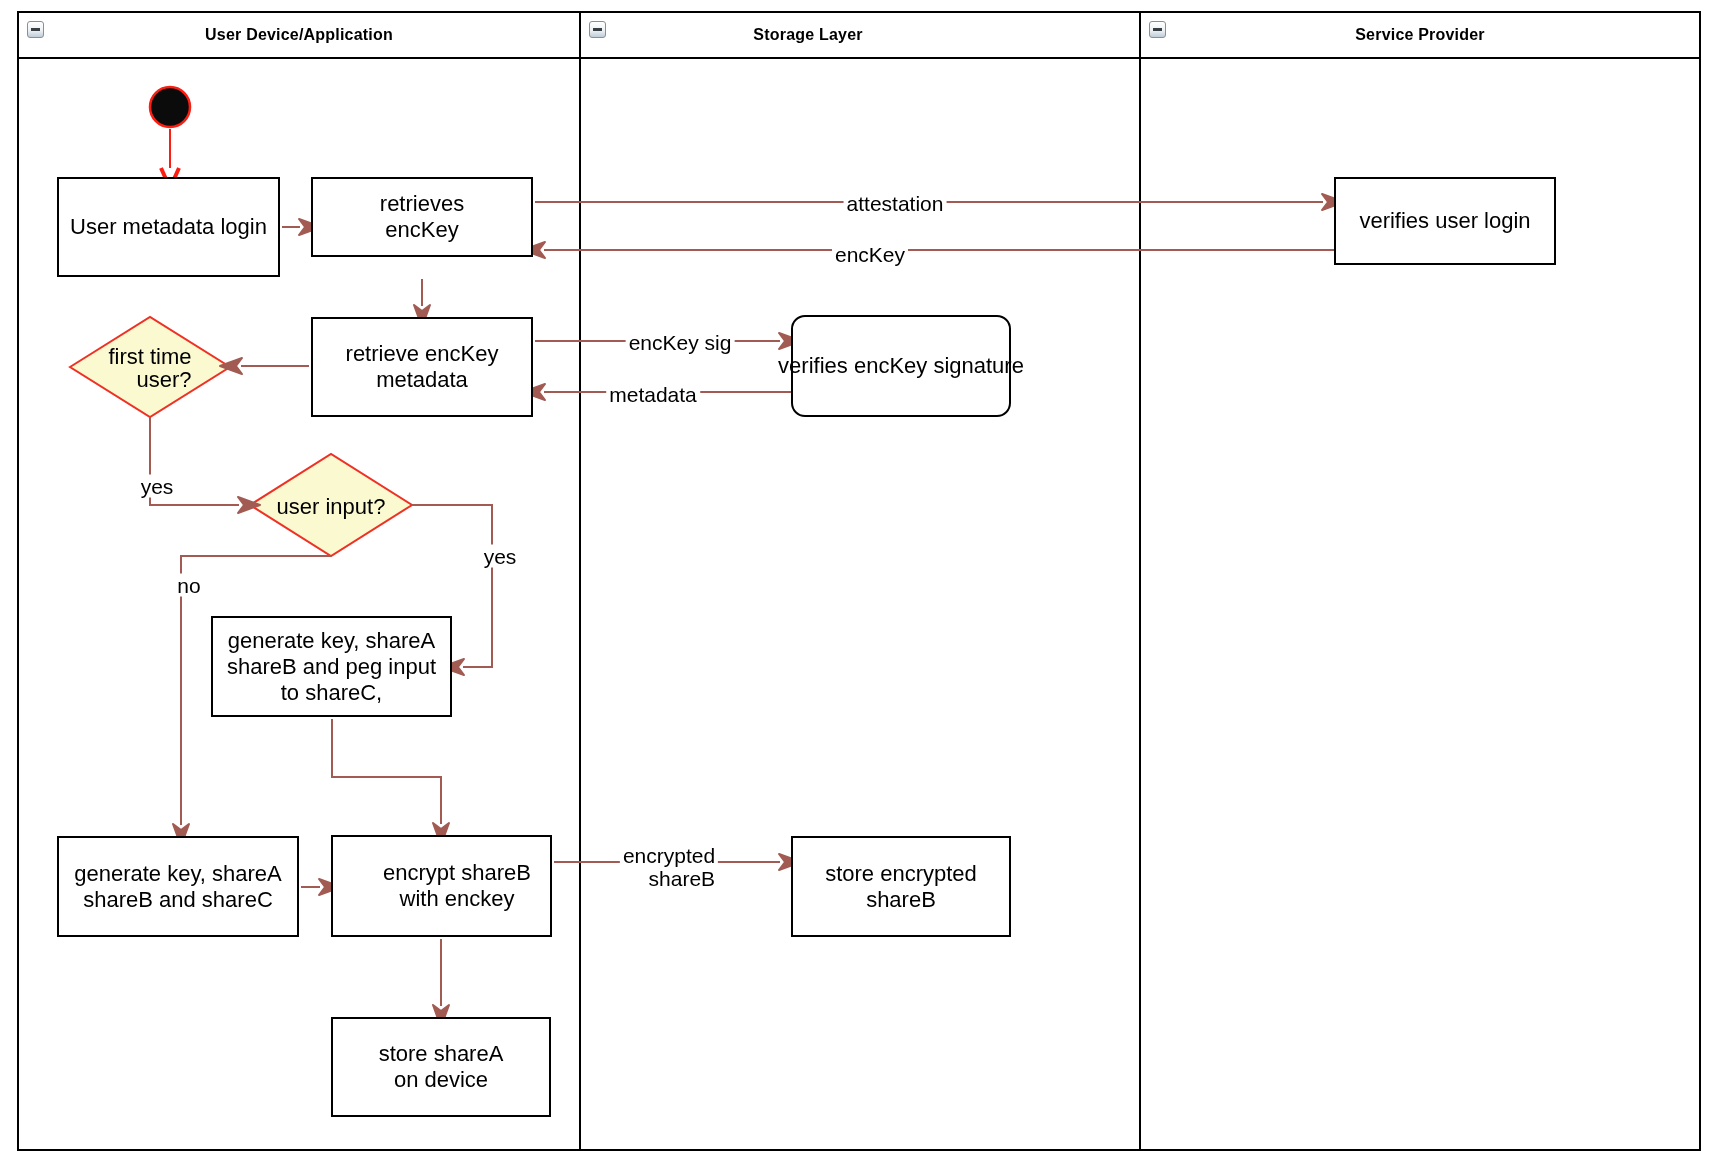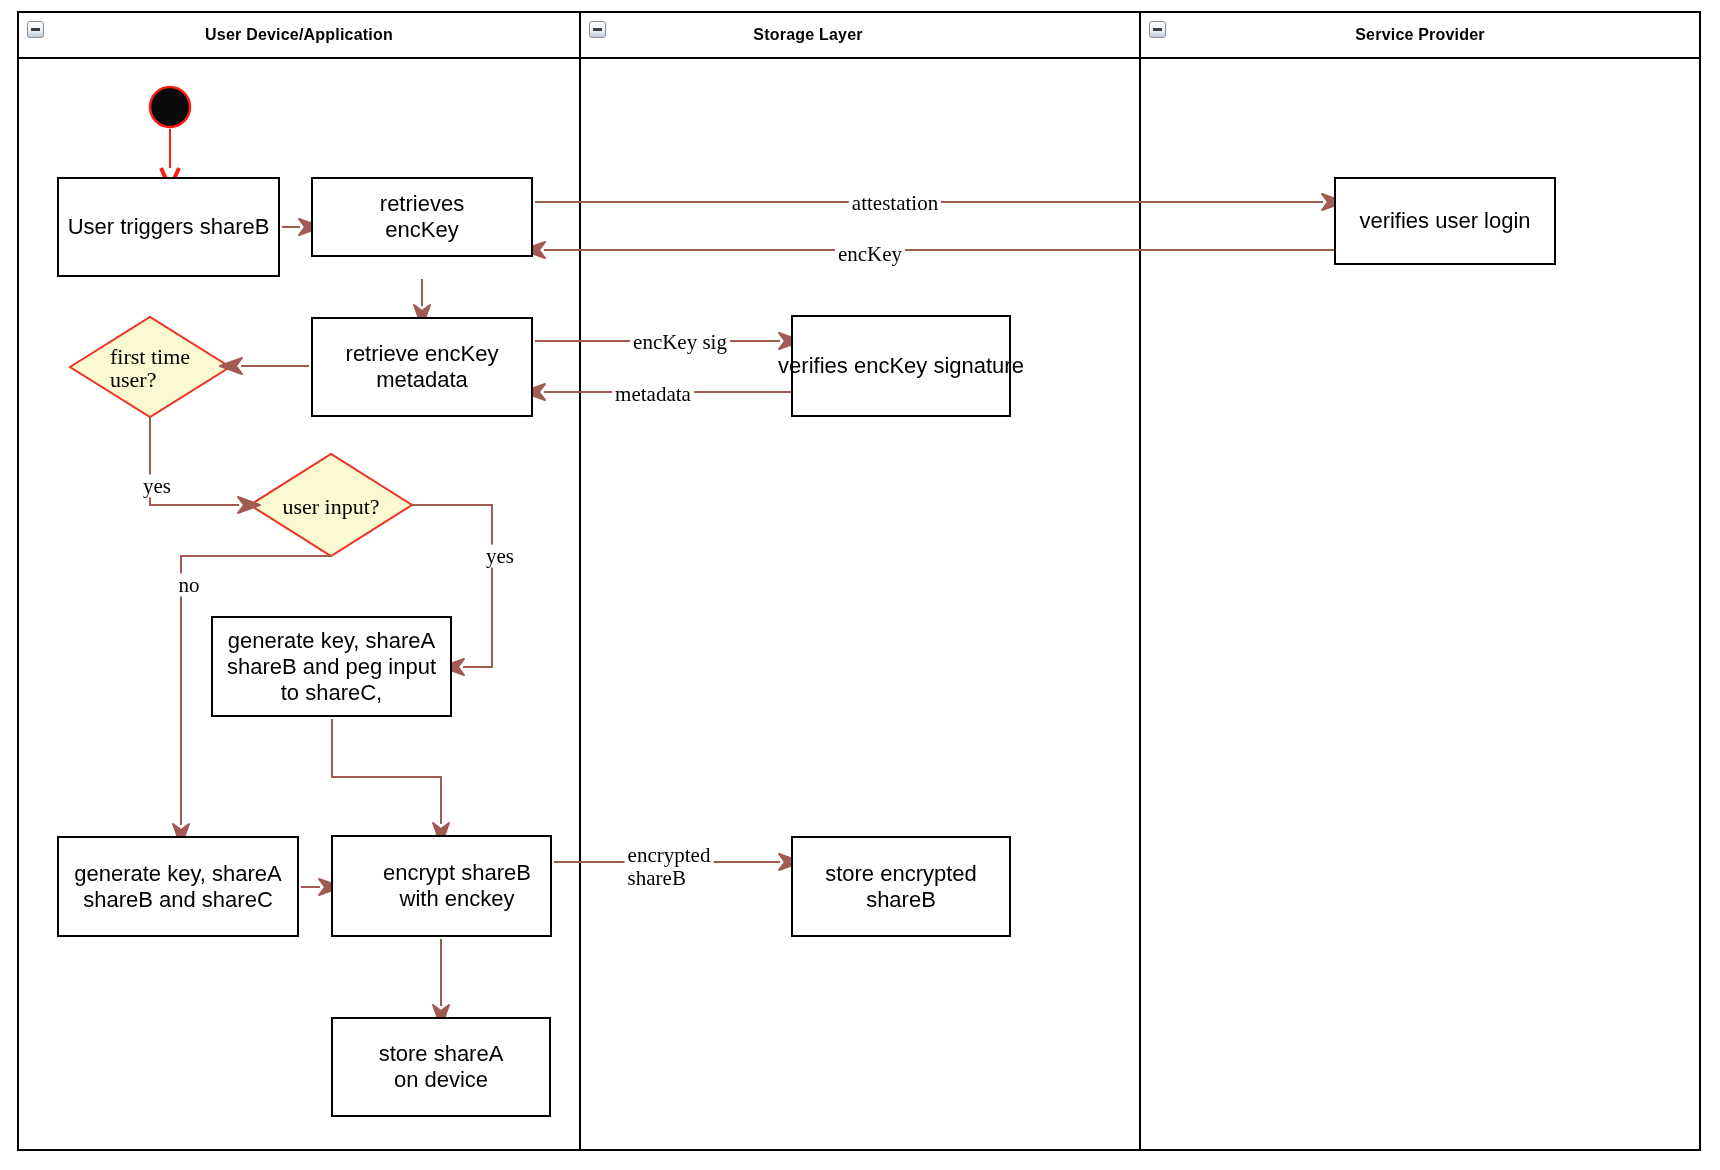--- a/index.html
+++ b/index.html
@@ -43,29 +43,28 @@
     border: 2.5px solid #000000;
     background: #ffffff;
     display: flex;
     align-items: center;
     justify-content: center;
     text-align: center;
     font-size: 22px;
     line-height: 26px;
     white-space: pre-line;
   }
-  .nowrap { white-space: nowrap; }
+  .nowrap { white-space: nowrap; border-radius: 14px; }
   .dlabel, .elabel {
     position: absolute;
     transform: translate(-50%, -50%);
-    text-align: left;
+    text-align: right;
     font-size: 22px;
     line-height: 23px;
     white-space: pre-line;
-    font-family: Liberation Serif, serif;
   }
   .elabel { background: #ffffff; padding: 0 3px; font-size: 21px; }
 </style>
 </head>
 <body>
 
 <div class="canvas">
 
   <svg class="wires" width="1720" height="1170" viewBox="0 0 1720 1170">
     <defs>
@@ -111,21 +110,21 @@
   <div class="collapse" style="left:27px;  top:21px;">
       <span class="bar"></span>
     </div>
   <div class="collapse" style="left:589px; top:21px;">
       <span class="bar"></span>
     </div>
   <div class="collapse" style="left:1149px;top:21px;">
       <span class="bar"></span>
     </div>
 
-  <div class="node" style="left:57px;  top:177px; width:223px; height:100px;">User triggers shareB</div>
+  <div class="node" style="left:57px;  top:177px; width:223px; height:100px;">User metadata login</div>
   <div class="node" style="left:311px; top:177px; width:222px; height:80px;">retrieves
 encKey</div>
   <div class="node" style="left:1334px;top:177px; width:222px; height:88px;">verifies user login</div>
   <div class="node" style="left:311px; top:317px; width:222px; height:100px;">retrieve encKey
 metadata</div>
   <div class="node nowrap" style="left:791px; top:315px; width:220px; height:102px;">verifies encKey signature</div>
   <div class="node" style="left:211px; top:616px; width:241px; height:101px;">generate key, shareA
 shareB and peg input
 to shareC,</div>
   <div class="node" style="left:57px;  top:836px; width:242px; height:101px;">generate key, shareA

